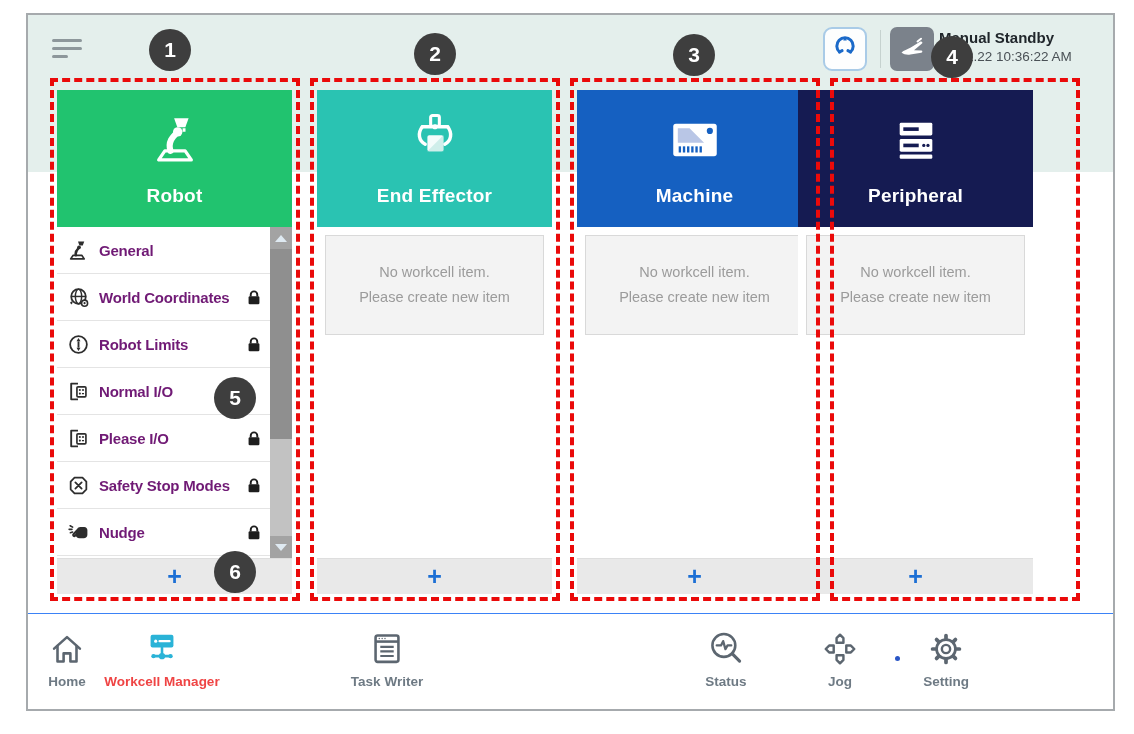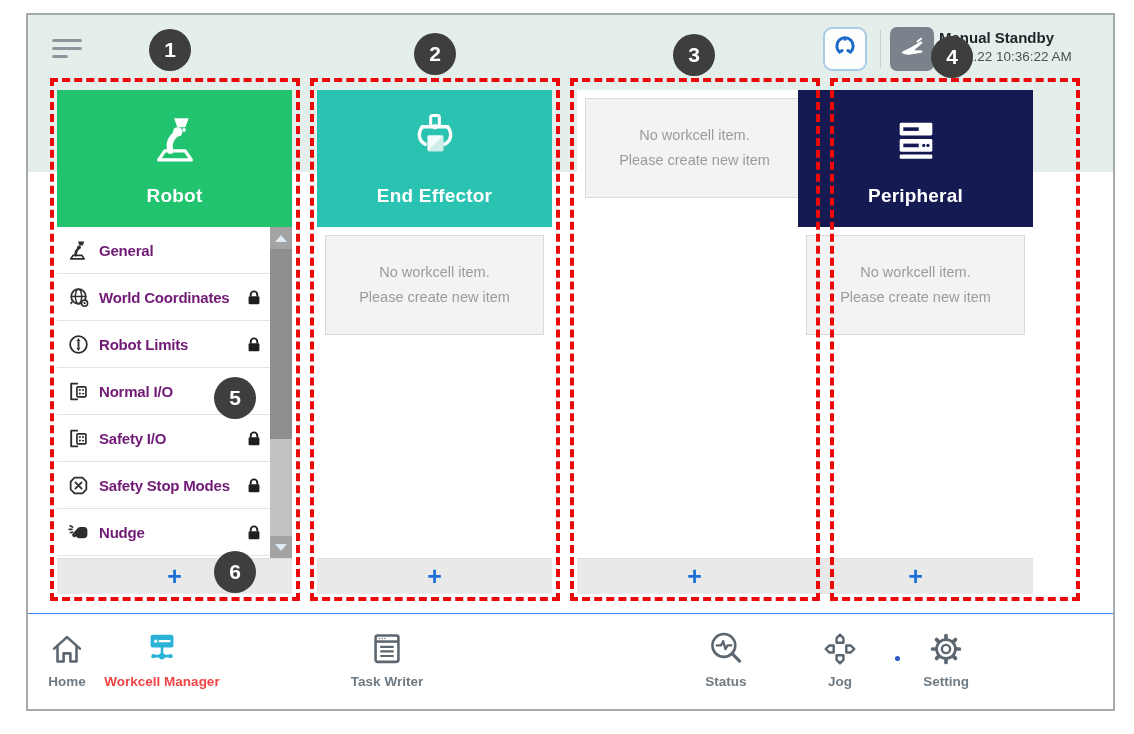--- a/index.html
+++ b/index.html
@@ -193,21 +193,21 @@
         <div class="mrow">
           <span class="micon">
             <svg width="23" height="23" viewBox="0 0 22 22" fill="none">
               <path d="M10.5 3.5 H4 v15 h6.5" stroke="#2d2d2d" stroke-width="1.8" stroke-linejoin="round"></path>
               <rect x="9.5" y="6.5" width="8.6" height="9.6" rx="1" stroke="#2d2d2d" stroke-width="1.6"></rect>
               <circle cx="12.3" cy="9.6" r="1" fill="#2d2d2d"></circle>
                 <circle cx="12.3" cy="13" r="1" fill="#2d2d2d"></circle>
               <path d="M14.3 9.6 h2 M14.3 13 h2" stroke="#2d2d2d" stroke-width="1.3"></path>
             </svg>
           </span>
-          <span class="mlabel">Safety I/O</span>
+          <span class="mlabel">Please I/O</span>
           <span class="lock">
             <svg width="16" height="17" viewBox="0 0 15 16" fill="none">
               <path d="M4.4 7 V5.3 a3.1 3.1 0 0 1 6.2 0 V7" stroke="#1e1e1e" stroke-width="1.8" fill="none"></path>
               <rect x="2.4" y="6.8" width="10.2" height="7.6" rx="1.2" fill="#1e1e1e"></rect>
             </svg>
           </span>
         </div>
         <div class="mrow">
           <span class="micon">
             <svg width="23" height="23" viewBox="0 0 22 22" fill="none">
@@ -274,20 +274,38 @@
         <div>No workcell item.</div>
         <div>Please create new item</div>
       </div>
     </div>
     <div class="col-foot">
       <span class="plus">+</span>
     </div>
   </div>
 
   <div class="col col-machine">
+    <div class="col-head">
+      <span>
+        <svg width="58" height="58" viewBox="0 0 32 32" fill="none">
+          <rect x="4" y="7" width="24" height="18" rx="1.5" fill="#ffffff"></rect>
+          <path d="M6.5 9.5 h6.5 l8 8 h-14.5 z" fill="#b9c6e6"></path>
+          <circle cx="24.2" cy="11" r="1.7" fill="#1560c1"></circle>
+          <g fill="#1560c1">
+            <rect x="7" y="19.5" width="1.3" height="3.4"></rect>
+              <rect x="9.3" y="19.5" width="1.3" height="3.4"></rect>
+            <rect x="11.6" y="19.5" width="1.3" height="3.4"></rect>
+              <rect x="13.9" y="19.5" width="1.3" height="3.4"></rect>
+            <rect x="16.2" y="19.5" width="1.3" height="3.4"></rect>
+              <rect x="18.5" y="19.5" width="1.3" height="3.4"></rect>
+          </g>
+        </svg>
+      </span>
+      <div class="col-title">Machine</div>
+    </div>
     <div class="col-body">
       <div class="empty-box">
         <div>No workcell item.</div>
         <div>Please create new item</div>
       </div>
     </div>
     <div class="col-foot">
       <span class="plus">+</span>
     </div>
   </div>

